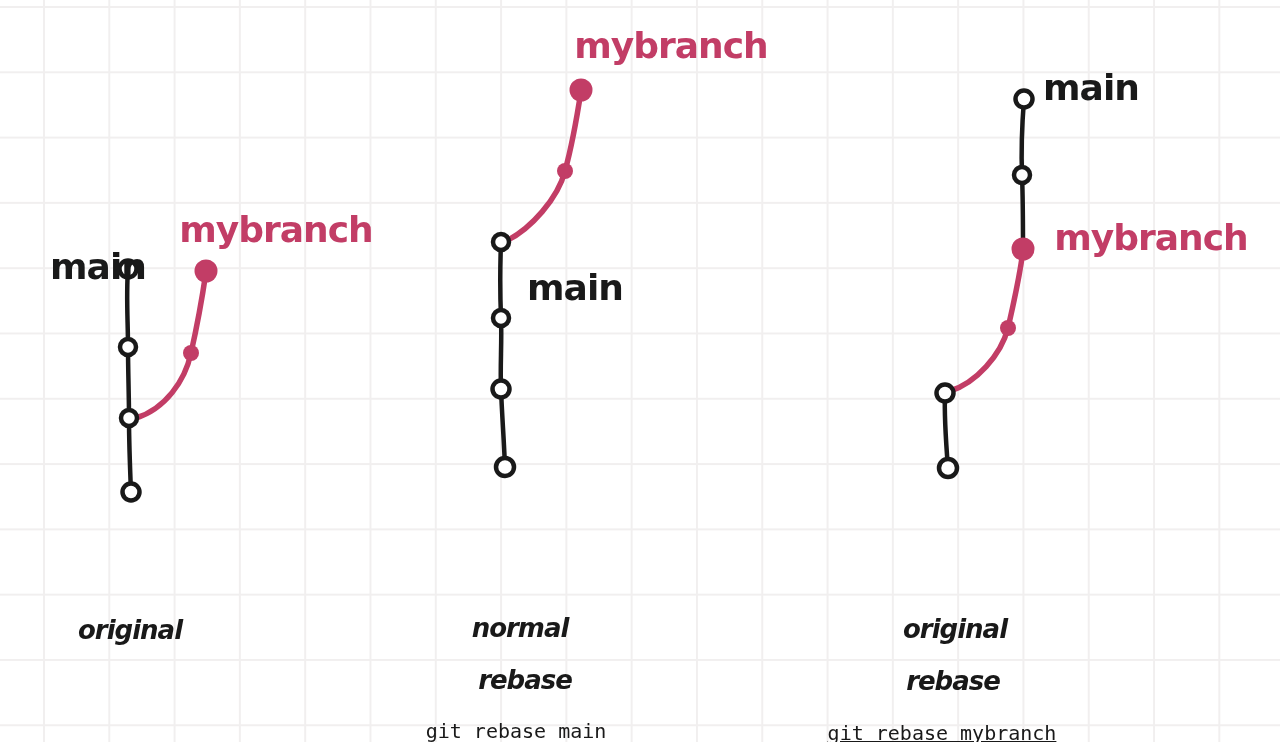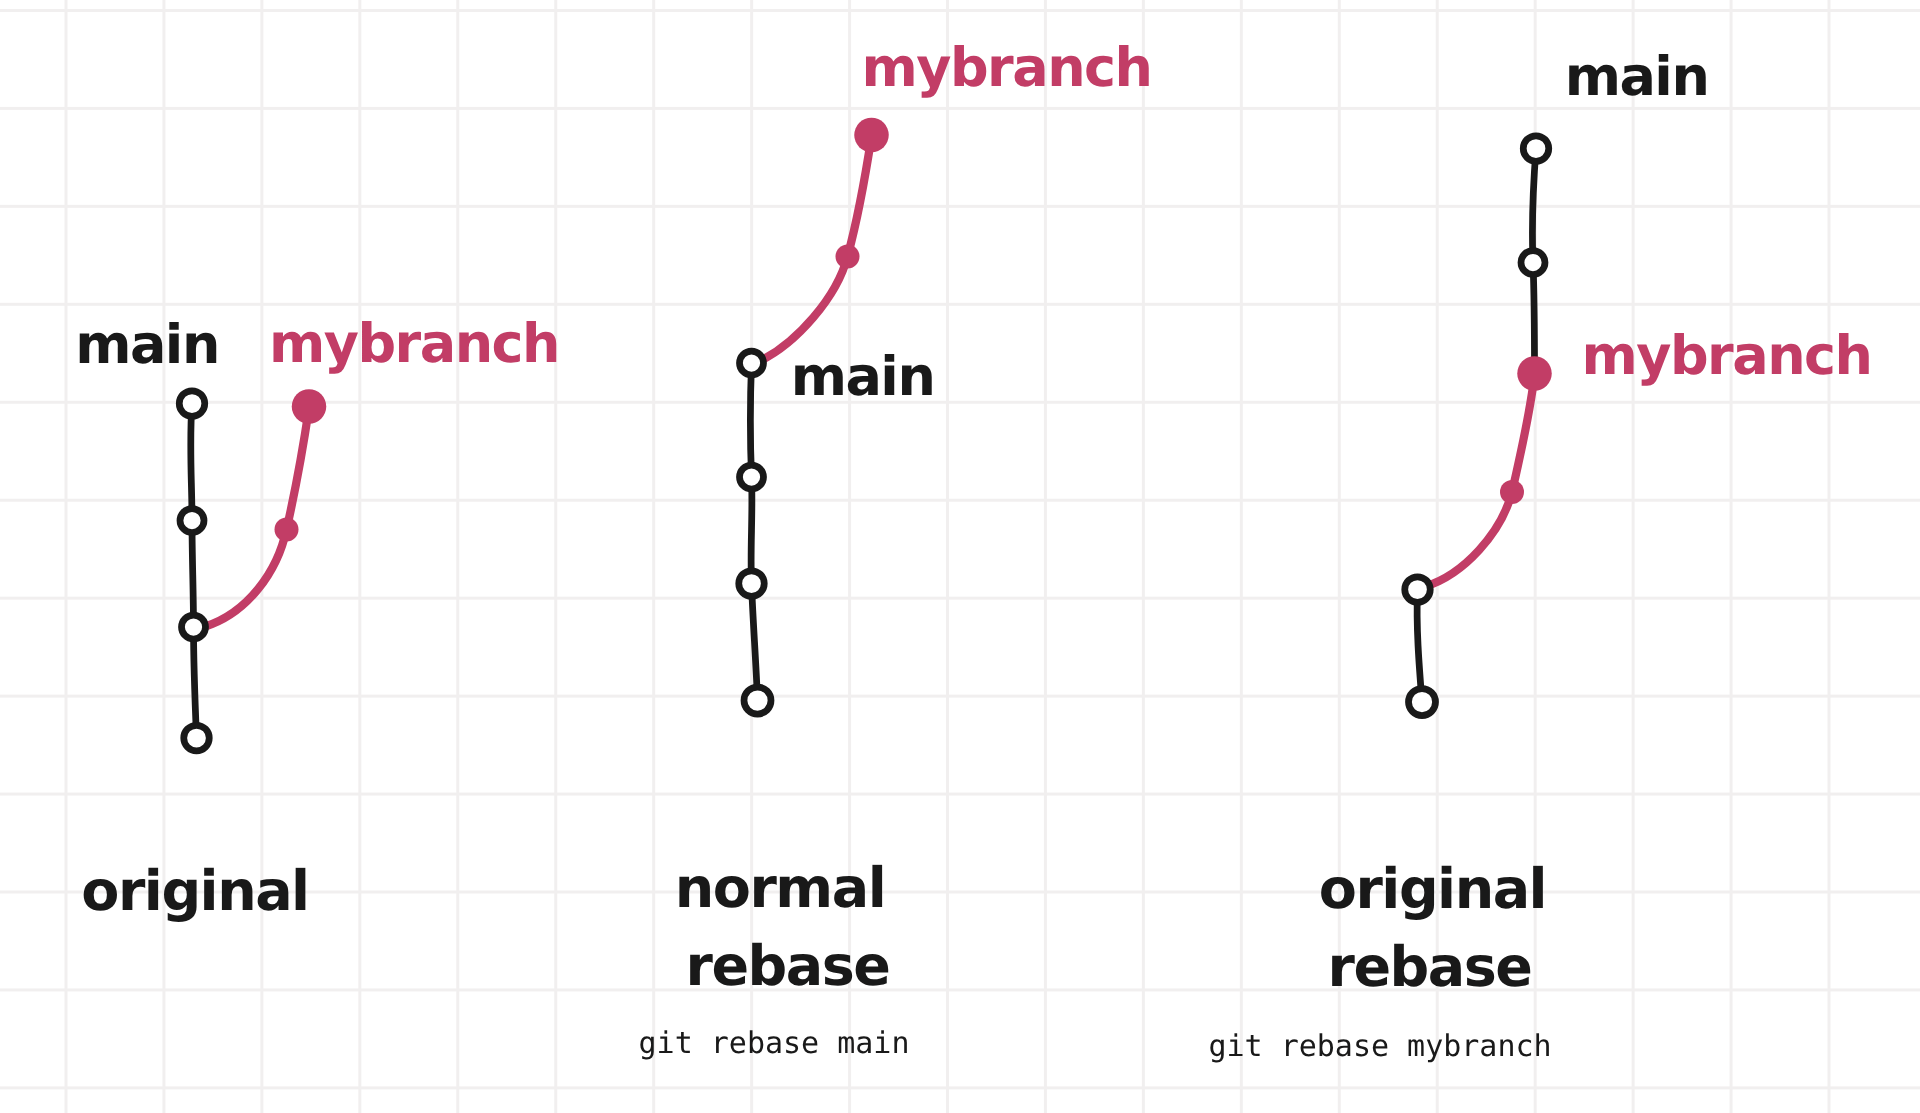--- a/index.html
+++ b/index.html
@@ -26,31 +26,32 @@
     transform: translate(-50%, -50%);
     white-space: nowrap;
     line-height: 1;
   }
   .branch-label {
     font-size: 36px;
     font-weight: 700;
     letter-spacing: -1px;
   }
   .caption {
-    font-size: 37px;
+    font-size: 26px;
     font-weight: 700;
     letter-spacing: -1px;
+    font-style: italic;
   }
   .cmd {
     font-family: "DejaVu Sans Mono", monospace;
     font-size: 20px;
     font-weight: 400;
     letter-spacing: 0;
   }
-  .ink { color: var(--ink, #191919); }
+  .ink { color: var(--ink, #191919); margin-top: 36px; }
   .accent { color: var(--accent, #c23d66); }
 </style>
 </head>
 <body>
 
 <div class="canvas">
 
   <svg id="graph-svg" viewBox="0 0 1280 742">
       <path d="M 128 269 C 126 296 128 322 128 347 C 128 371 129 395 129 418 C 129 443 130 468 131 492" fill="none" stroke="#191919" stroke-width="4.5" stroke-linecap="round"></path>
       <path d="M 206 272 C 202 299 196 331 191 353 C 185 381 165 409 136 418" fill="none" stroke="#c23d66" stroke-width="5.5" stroke-linecap="round"></path>
@@ -91,16 +92,16 @@
     <div class="txt caption ink" style="left:520px; top:592px;">normal</div>
     <div class="txt caption ink" style="left:525px; top:644px;">rebase</div>
     <div class="txt cmd ink" style="left:516px; top:695px;">git rebase main</div>
   </div>
 
   <div>
     <div class="txt branch-label ink" style="left:1091px; top:52px;">main</div>
     <div class="txt branch-label accent" style="left:1151px; top:238px;">mybranch</div>
     <div class="txt caption ink" style="left:955px; top:593px;">original</div>
     <div class="txt caption ink" style="left:953px; top:645px;">rebase</div>
-    <div class="txt cmd ink" style="left:920px; top:697px;">git rebase mybranch</div>
+    <div class="txt cmd ink" style="left:942px; top:697px;text-decoration:underline;">git rebase mybranch</div>
   </div>
 
 </div>
 
 </body></html>

